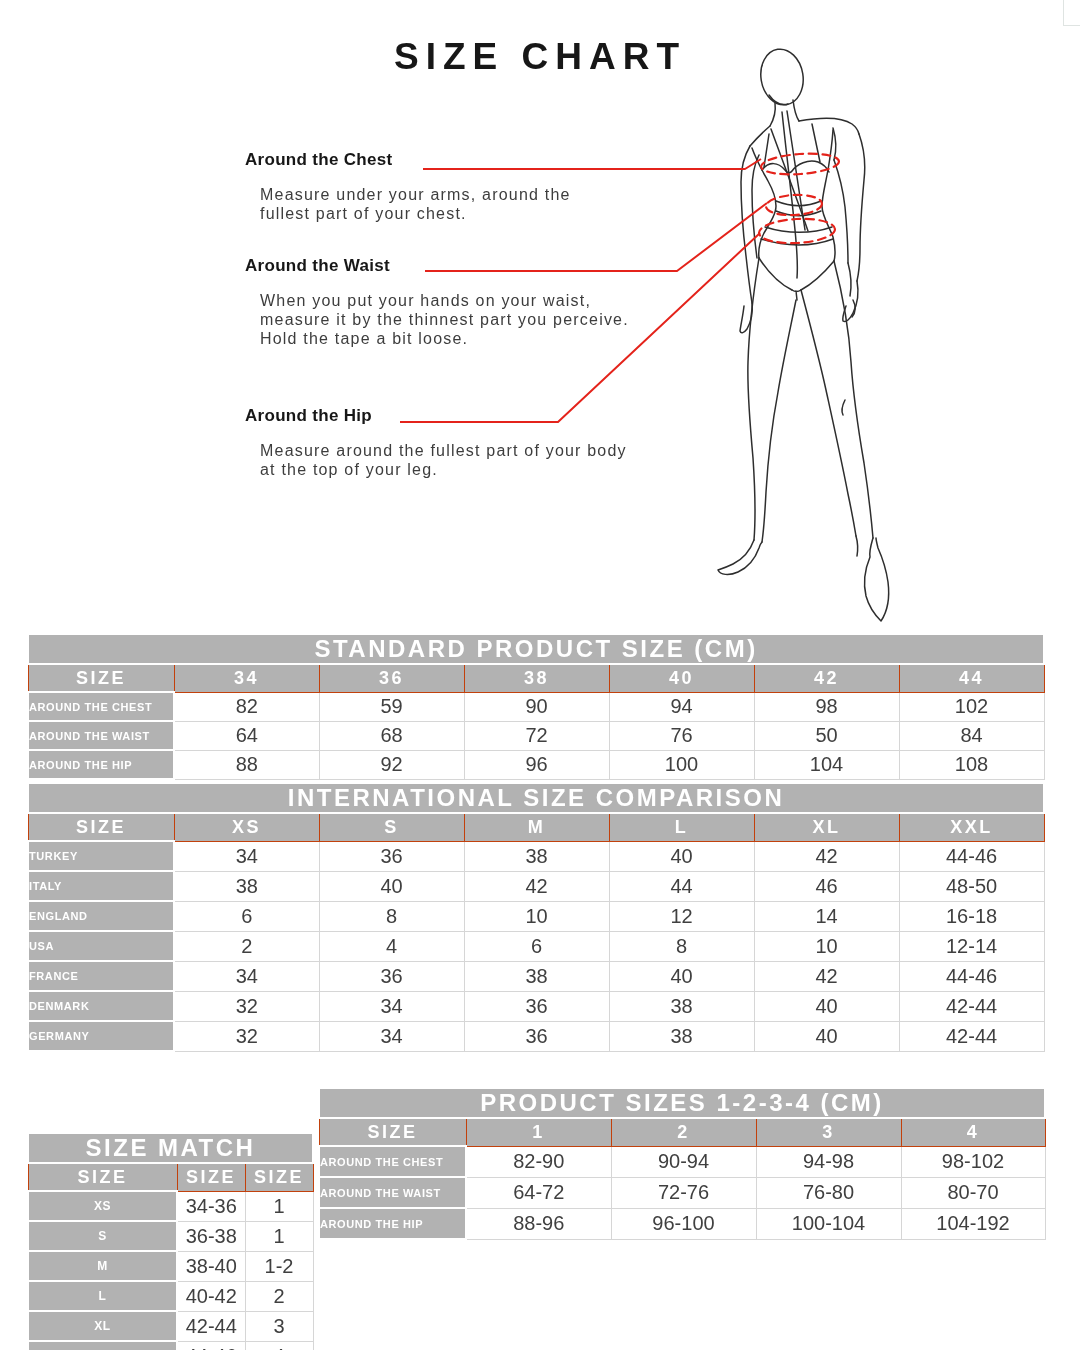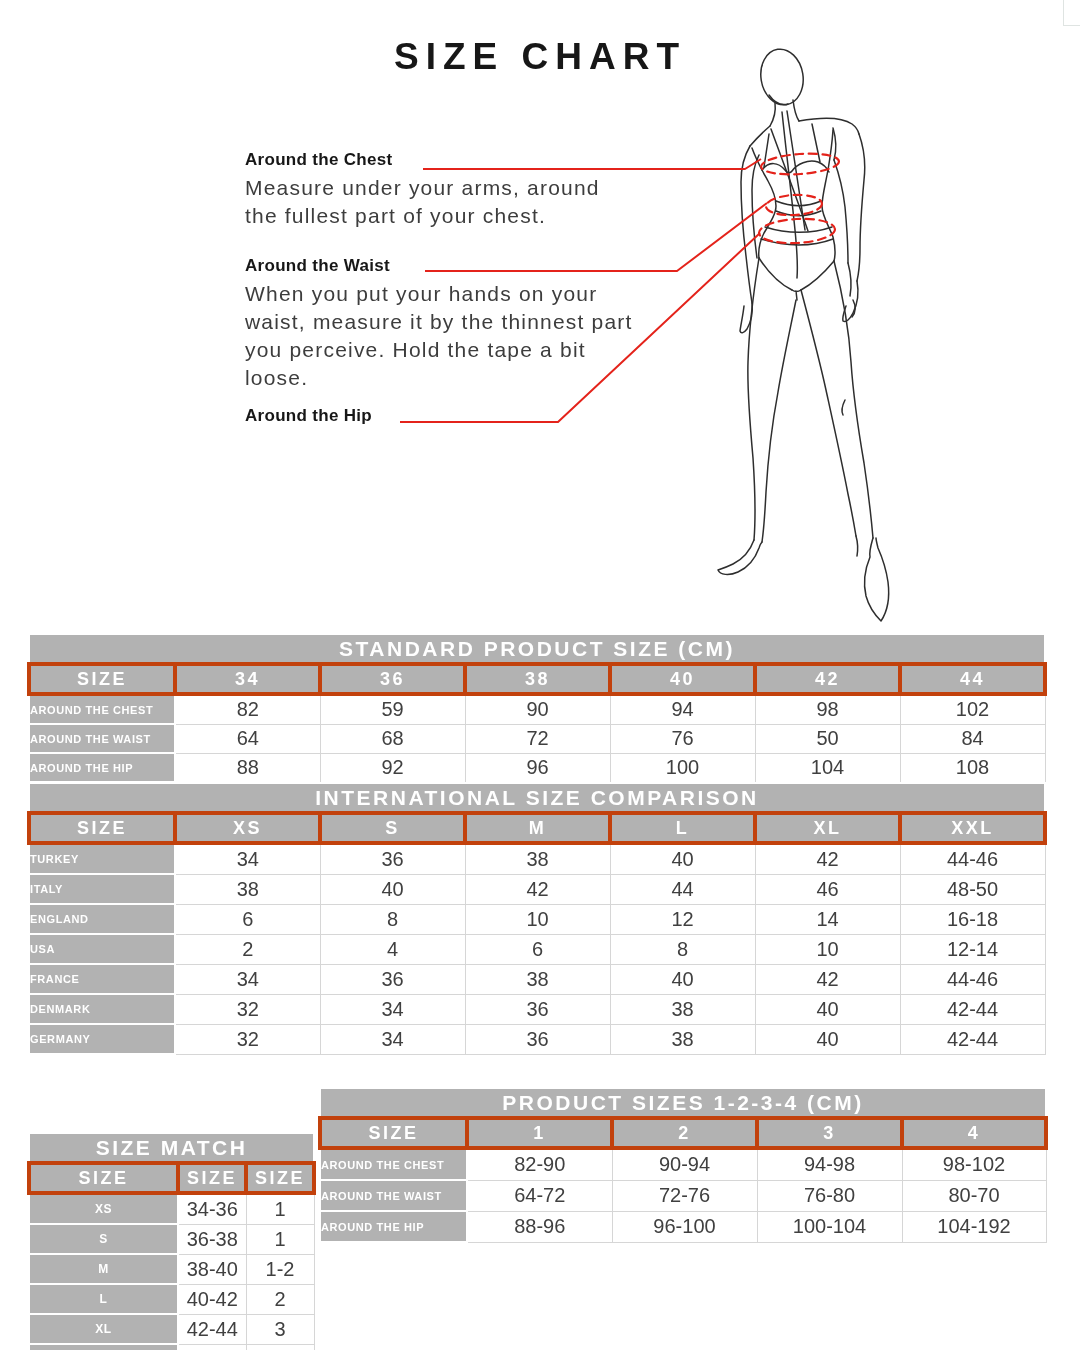--- a/index.html
+++ b/index.html
@@ -15,21 +15,21 @@
     font-size:37px;font-weight:bold;letter-spacing:7px;
     color:var(--heading-text,#171717);
   }
   
   .instr{position:absolute;left:245px;}
   .instr h3{
     margin:0 0 4px 0;font-size:17px;font-weight:bold;letter-spacing:.3px;
     color:var(--heading-text,#171717);line-height:20px;
   }
   .instr p{
-    margin:0;font-size:21px;line-height:28px;letter-spacing:1.2px;
+    margin:15px;font-size:16px;line-height:19px;letter-spacing:1.2px;
     color:var(--body-text,#3d3d3d);
   }
   #instr-chest{top:150px;width:360px;}
   #instr-waist{top:256px;width:402px;}
   #instr-hip{top:406px;width:398px;}
   
   .hero{position:absolute;left:0;top:0;width:1080px;height:630px;}
   .fig path,.fig ellipse{
     fill:none;stroke:var(--figure-stroke,#2e2e2e);stroke-width:1.5;
     stroke-linecap:round;stroke-linejoin:round;
@@ -42,24 +42,24 @@
   
   .corner-artifact{
     position:absolute;left:1063px;top:0;width:17px;height:25px;
     border-left:1px solid #dfe4e2;border-bottom:1px solid #dfe4e2;
   }
   
   table.tbl{position:absolute;border-collapse:collapse;table-layout:fixed;}
   .tbl th,.tbl td{padding:0;overflow:hidden;white-space:nowrap;}
   .bn{
     background:var(--table-gray,#b2b2b2);color:#fff;border:2px solid #fff;
-    font-size:21px;font-weight:bold;letter-spacing:2.5px;text-align:center;height:27px;
+    font-size:24px;font-weight:bold;letter-spacing:2.5px;text-align:center;height:27px;
   }
   .hc{
-    background:var(--table-gray,#b2b2b2);color:#fff;border:4px solid #c2410c;
+    background:var(--table-gray,#b2b2b2);color:#fff;border:1px solid #c2410c;
     font-size:18px;font-weight:bold;letter-spacing:2.5px;text-align:center;height:26px;
   }
   .lc{
     background:var(--table-gray,#b2b2b2);color:#fff;border:2px solid #fff;
     font-size:11px;font-weight:bold;letter-spacing:.6px;text-align:left;padding-left:8px;
   }
   .lc.center{text-align:center;padding-left:0;font-size:12px;}
   .dc{
     background:#fff;color:var(--data-text,#404040);border:1px solid #d6d6d6;
     font-size:20px;text-align:center;
@@ -146,20 +146,21 @@
   <section class="instr" id="instr-chest">
     <h3>Around the Chest</h3>
     <p>Measure under your arms, around the fullest part of your chest.</p>
   </section>
   <section class="instr" id="instr-waist">
     <h3>Around the Waist</h3>
     <p>When you put your hands on your waist, measure it by the thinnest part you perceive. Hold the tape a bit loose.</p>
   </section>
   <section class="instr" id="instr-hip">
     <h3>Around the Hip</h3>
+    <p>Measure around the fullest part of your body at the top of your leg.</p>
   </section>
 
   <table class="tbl" id="t1">
     <colgroup>
         <col style="width:146px">
         <col style="width:145px">
         <col style="width:145px">
         <col style="width:145px">
         <col style="width:145px">
         <col style="width:145px">

